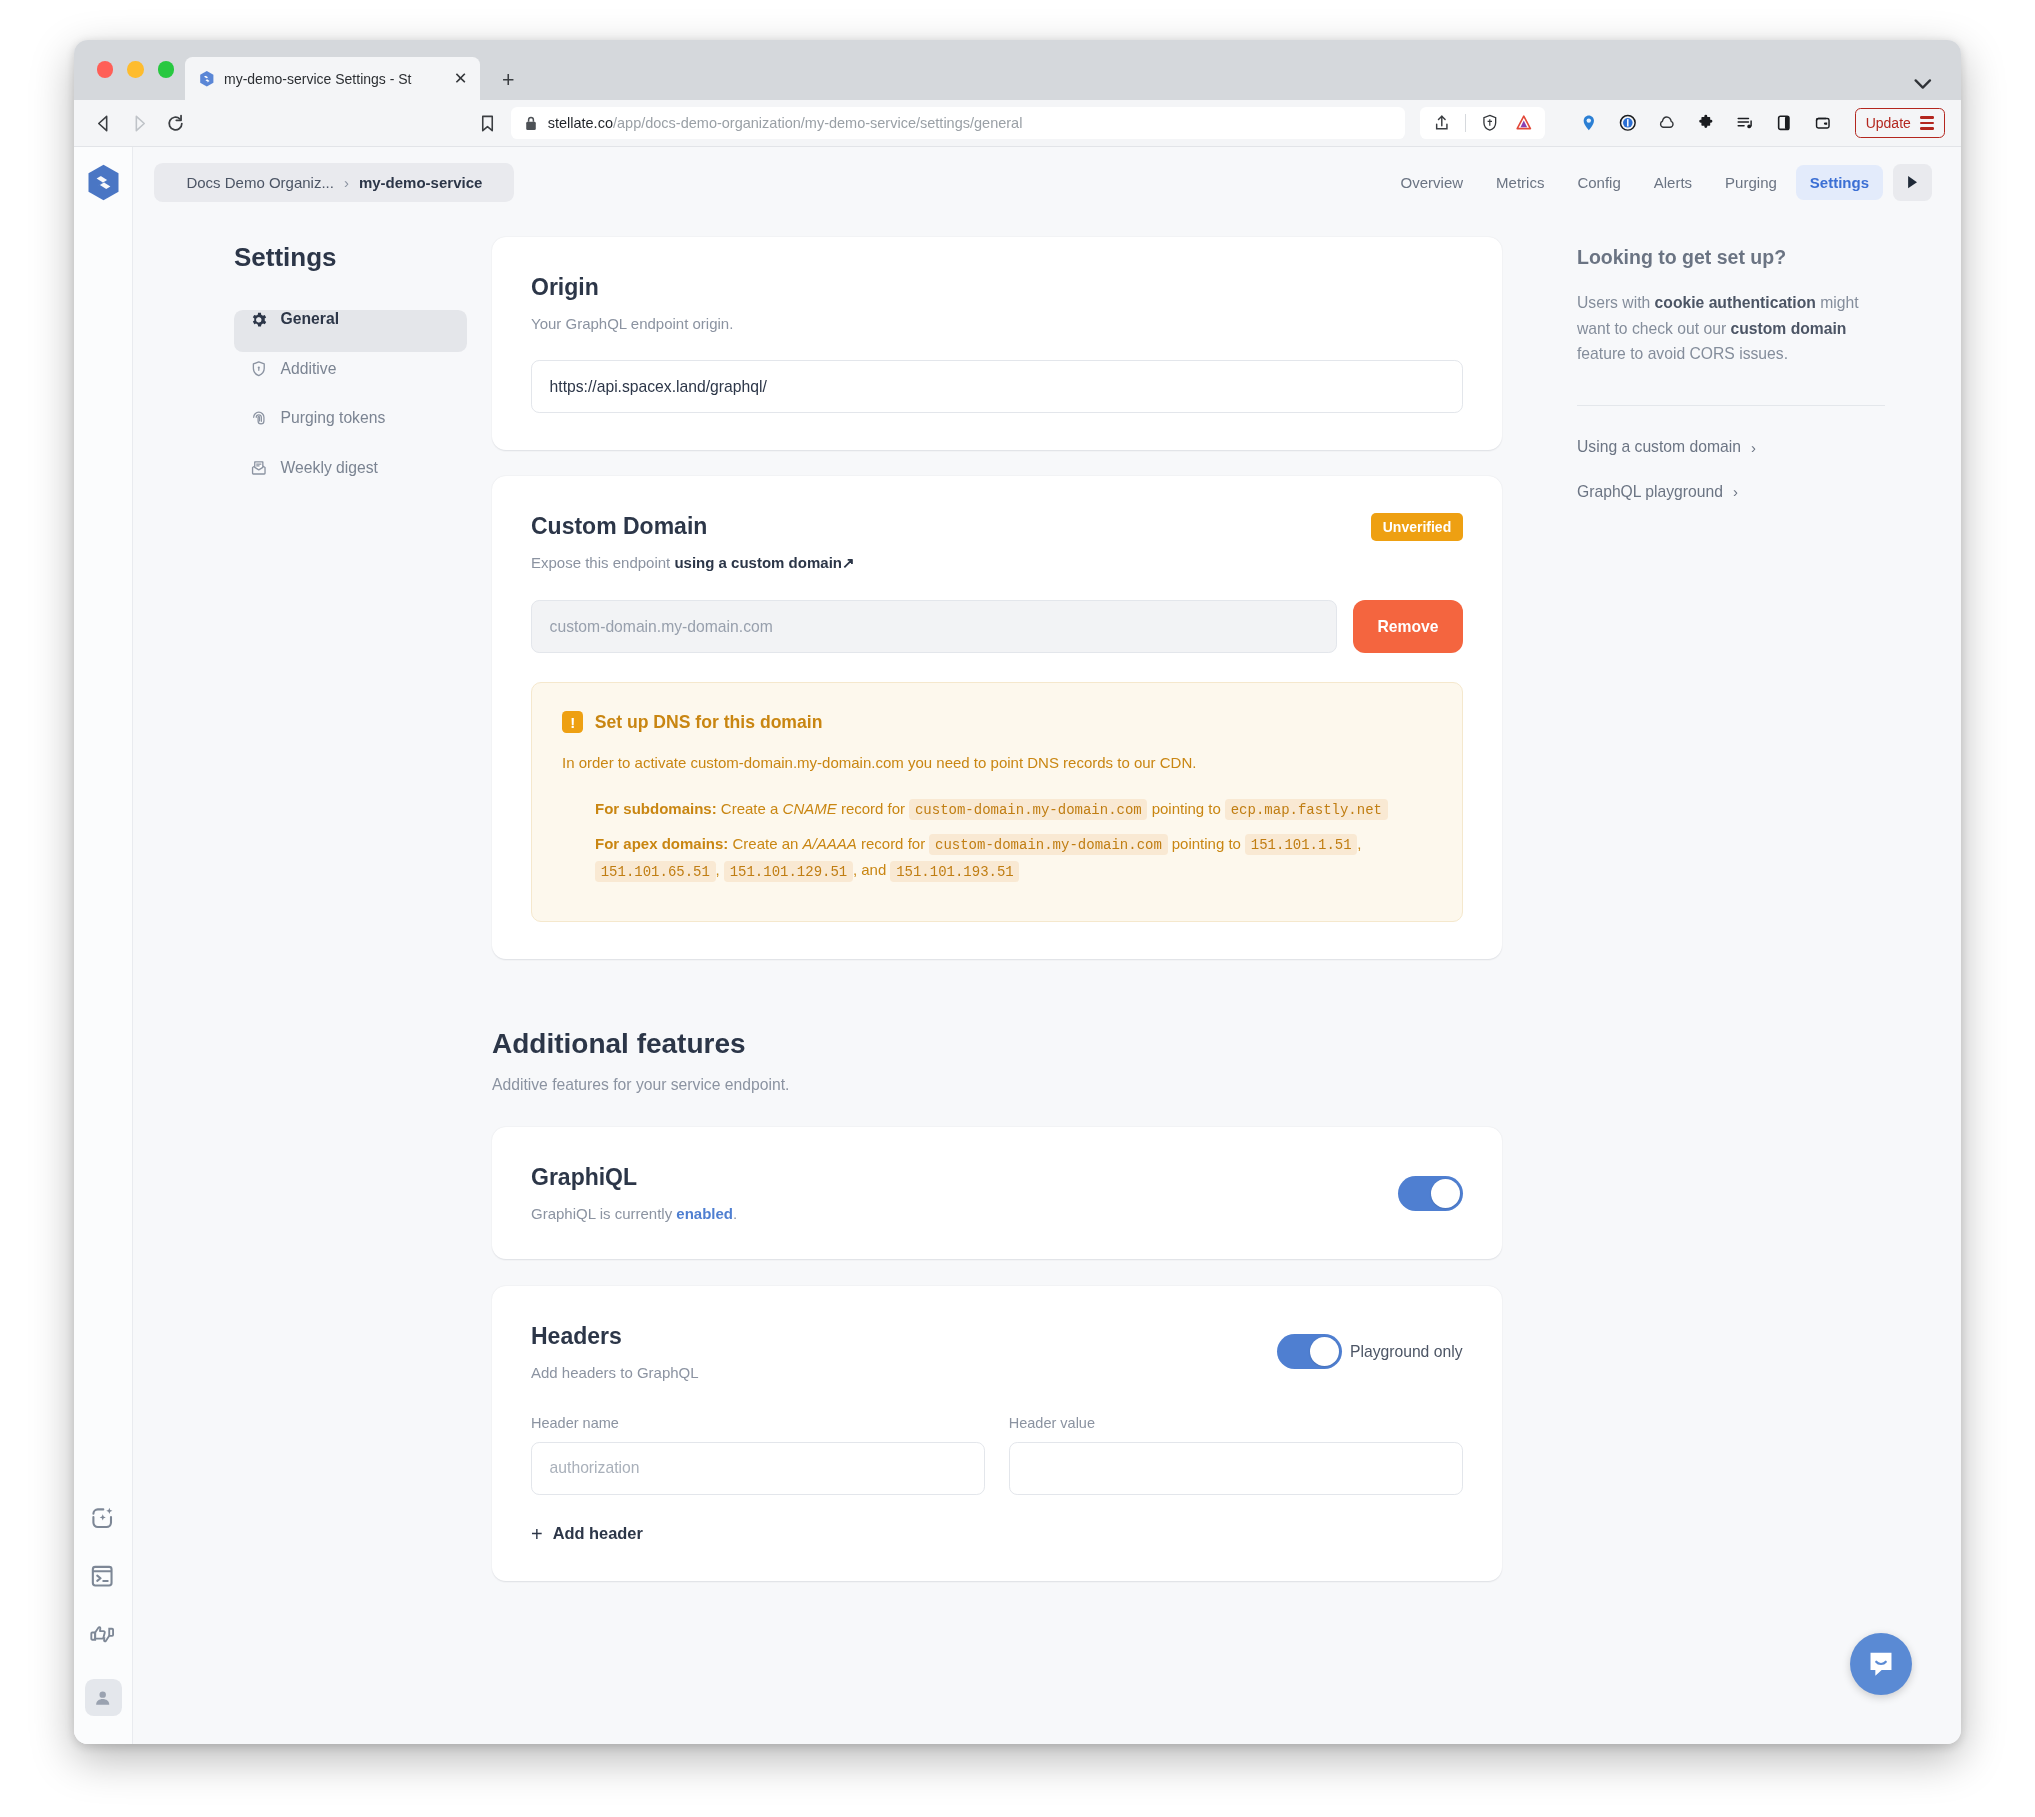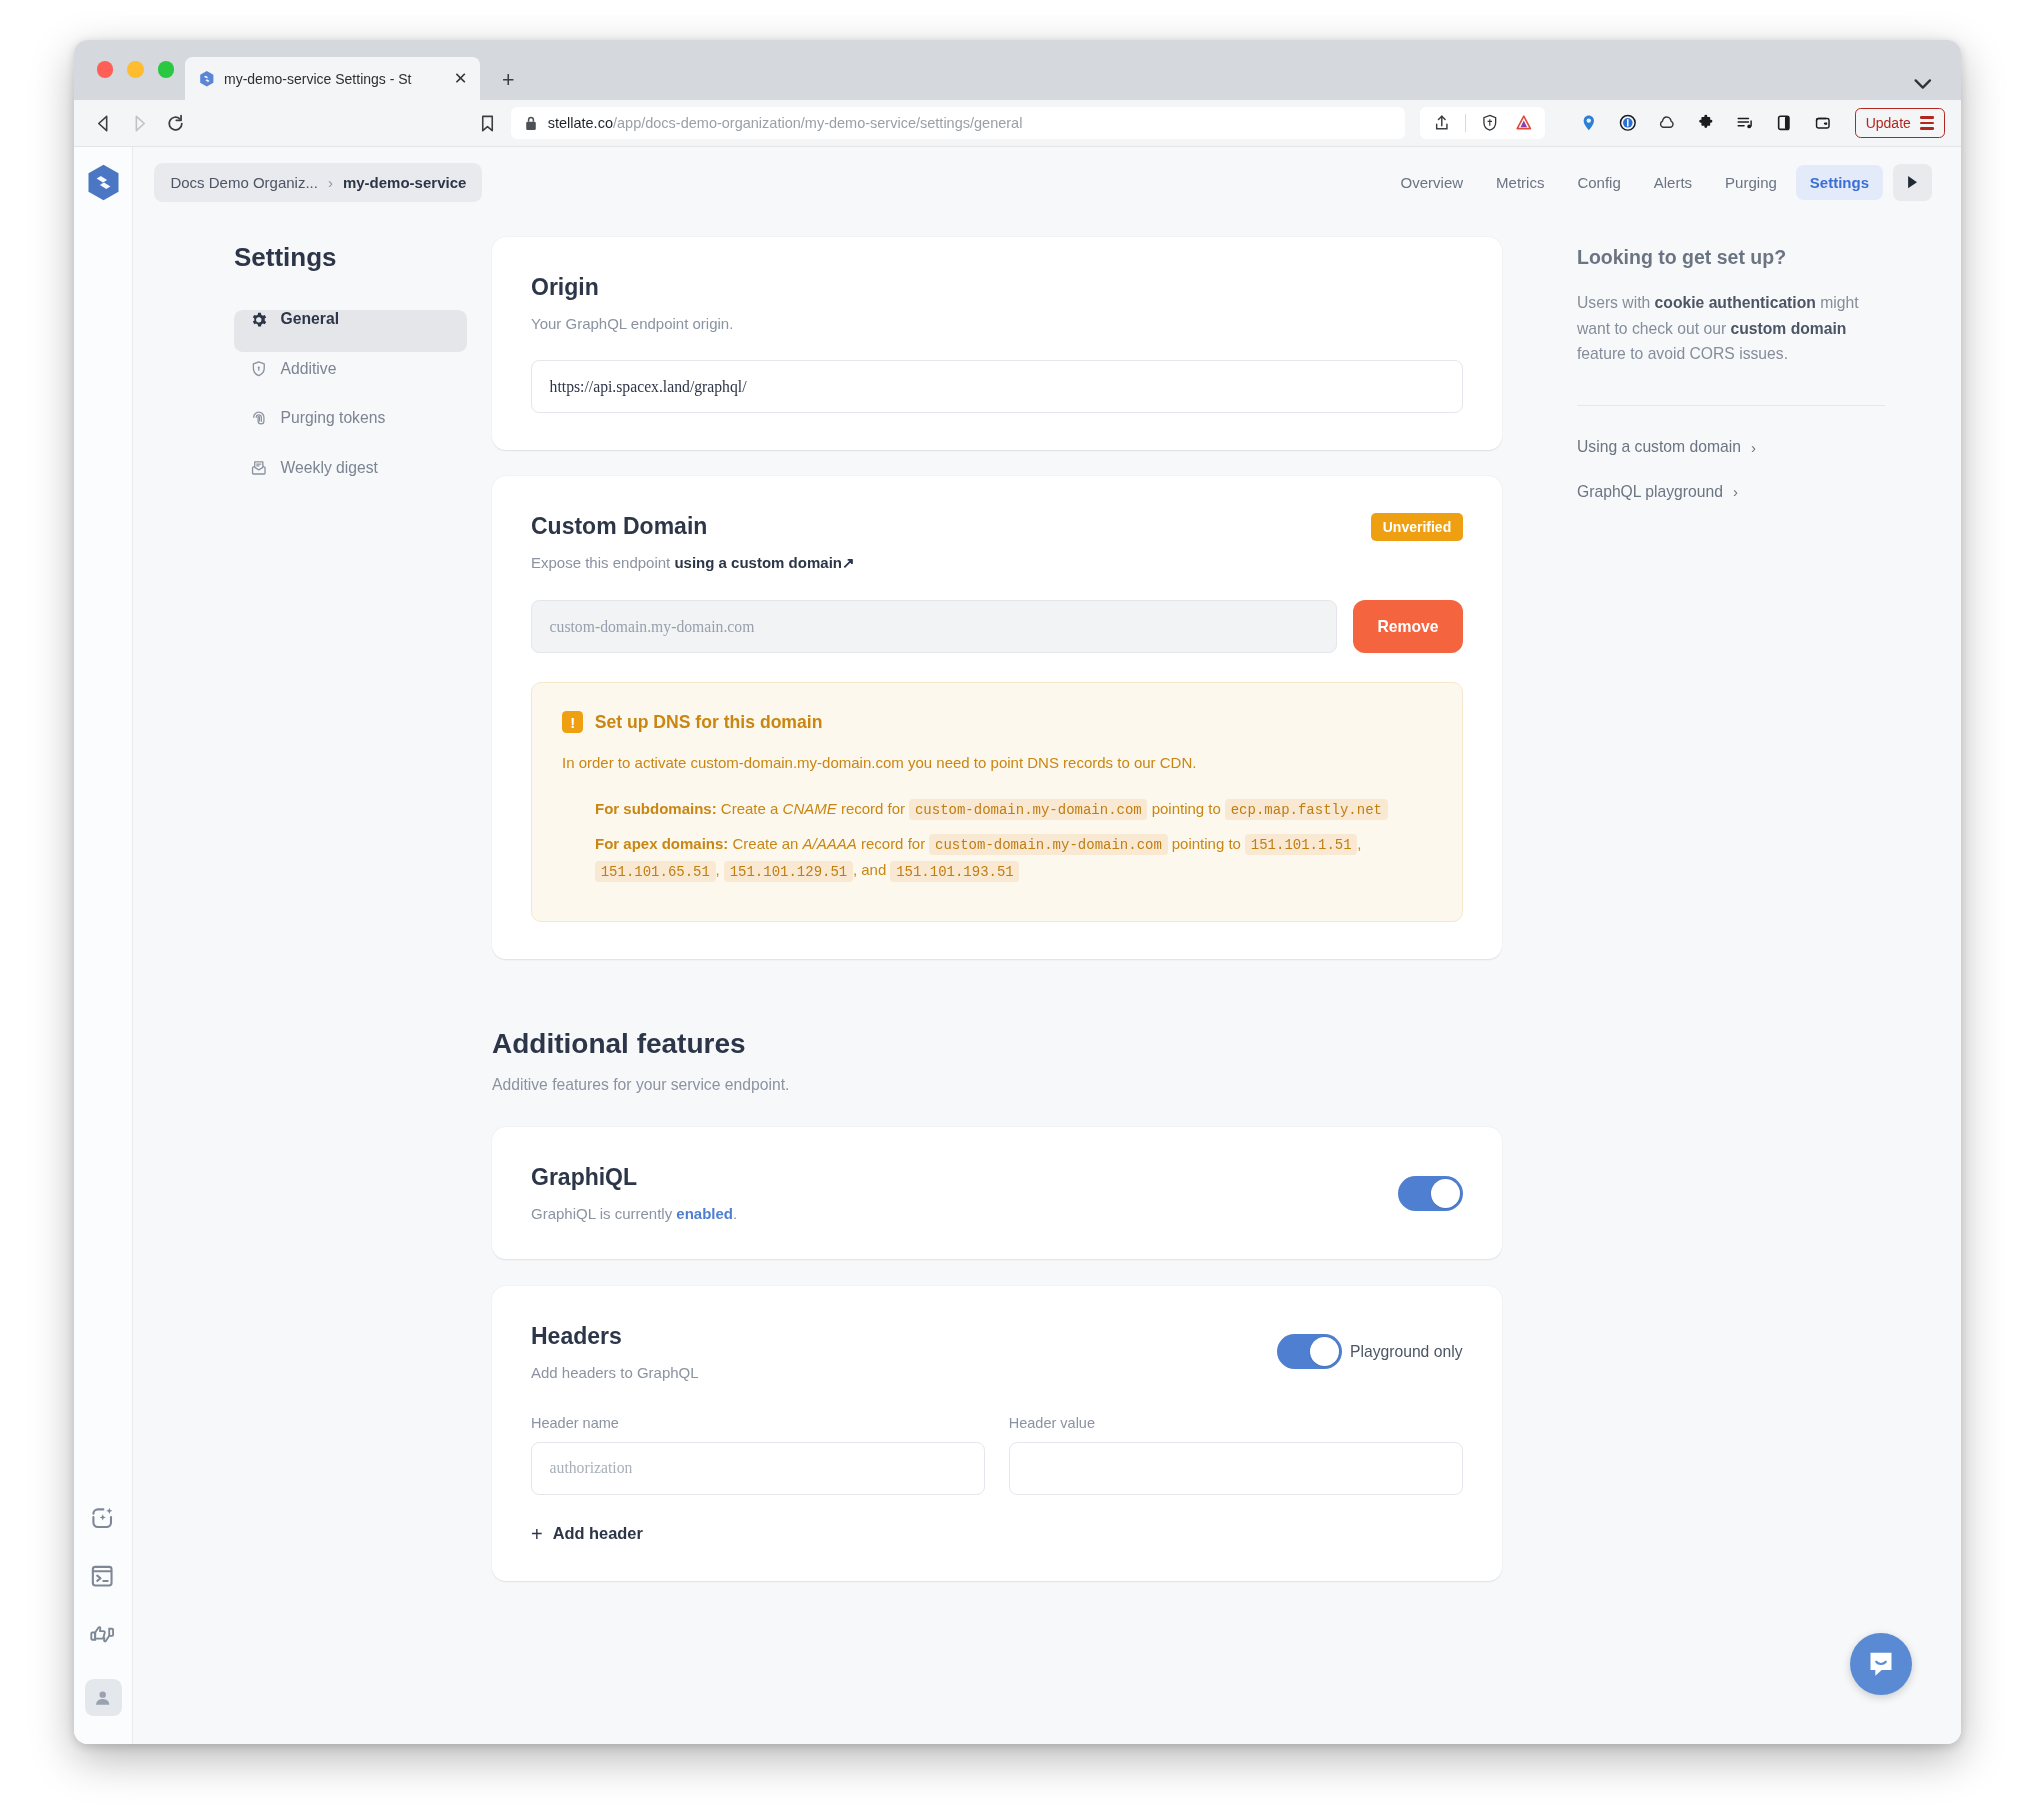--- a/index.html
+++ b/index.html
@@ -154,21 +154,21 @@
   .appheader {
     height: 71px; flex: none;
     display: flex; align-items: center;
     padding: 0 29px 0 21.4px;
   }
   .crumbs {
     background: #e9eaee;
     border-radius: 8.8px;
     height: 39px;
     display: flex; align-items: center;
-    padding: 0 16px;
+    padding: 0 32px;
     gap: 10px;
   }
   .crumb-org { font-size: 15px; color: #4c5565; }
   .crumb-sep { font-size: 15px; color: #8b93a1; }
   .crumb-svc { font-size: 15px; color: #2c3648; font-weight: 700; }
 
   .topnav { margin-left: auto; display: flex; align-items: center; gap: 5px; }
   .navitem {
     font-size: 15px; color: #6b7483;
     padding: 8.8px 14px; border-radius: 7.6px;
@@ -227,21 +227,20 @@
 
   .text-input {
     height: 53px; width: 100%;
     border: 0.6px solid #e3e6eb;
     border-radius: 8.2px;
     display: flex; align-items: center;
     padding: 0 17.6px;
     font-size: 15.7px; color: #2c3648;
     background: #ffffff;
     margin-top: 28px;
-    font-family: Liberation Serif, serif;
   }
   .text-input.filled-gray { background: #f2f3f5; color: #98a0ad; }
   .text-input.placeholder { color: #a9b0ba; }
 
   .domain-row { display: flex; align-items: center; gap: 16.4px; margin-top: 28px; }
   .domain-row .text-input { margin-top: 0; flex: 1; }
   .btn-remove {
     background: #f4653f; color: #ffffff;
     font-size: 15.7px; font-weight: 700;
     border-radius: 12px;

